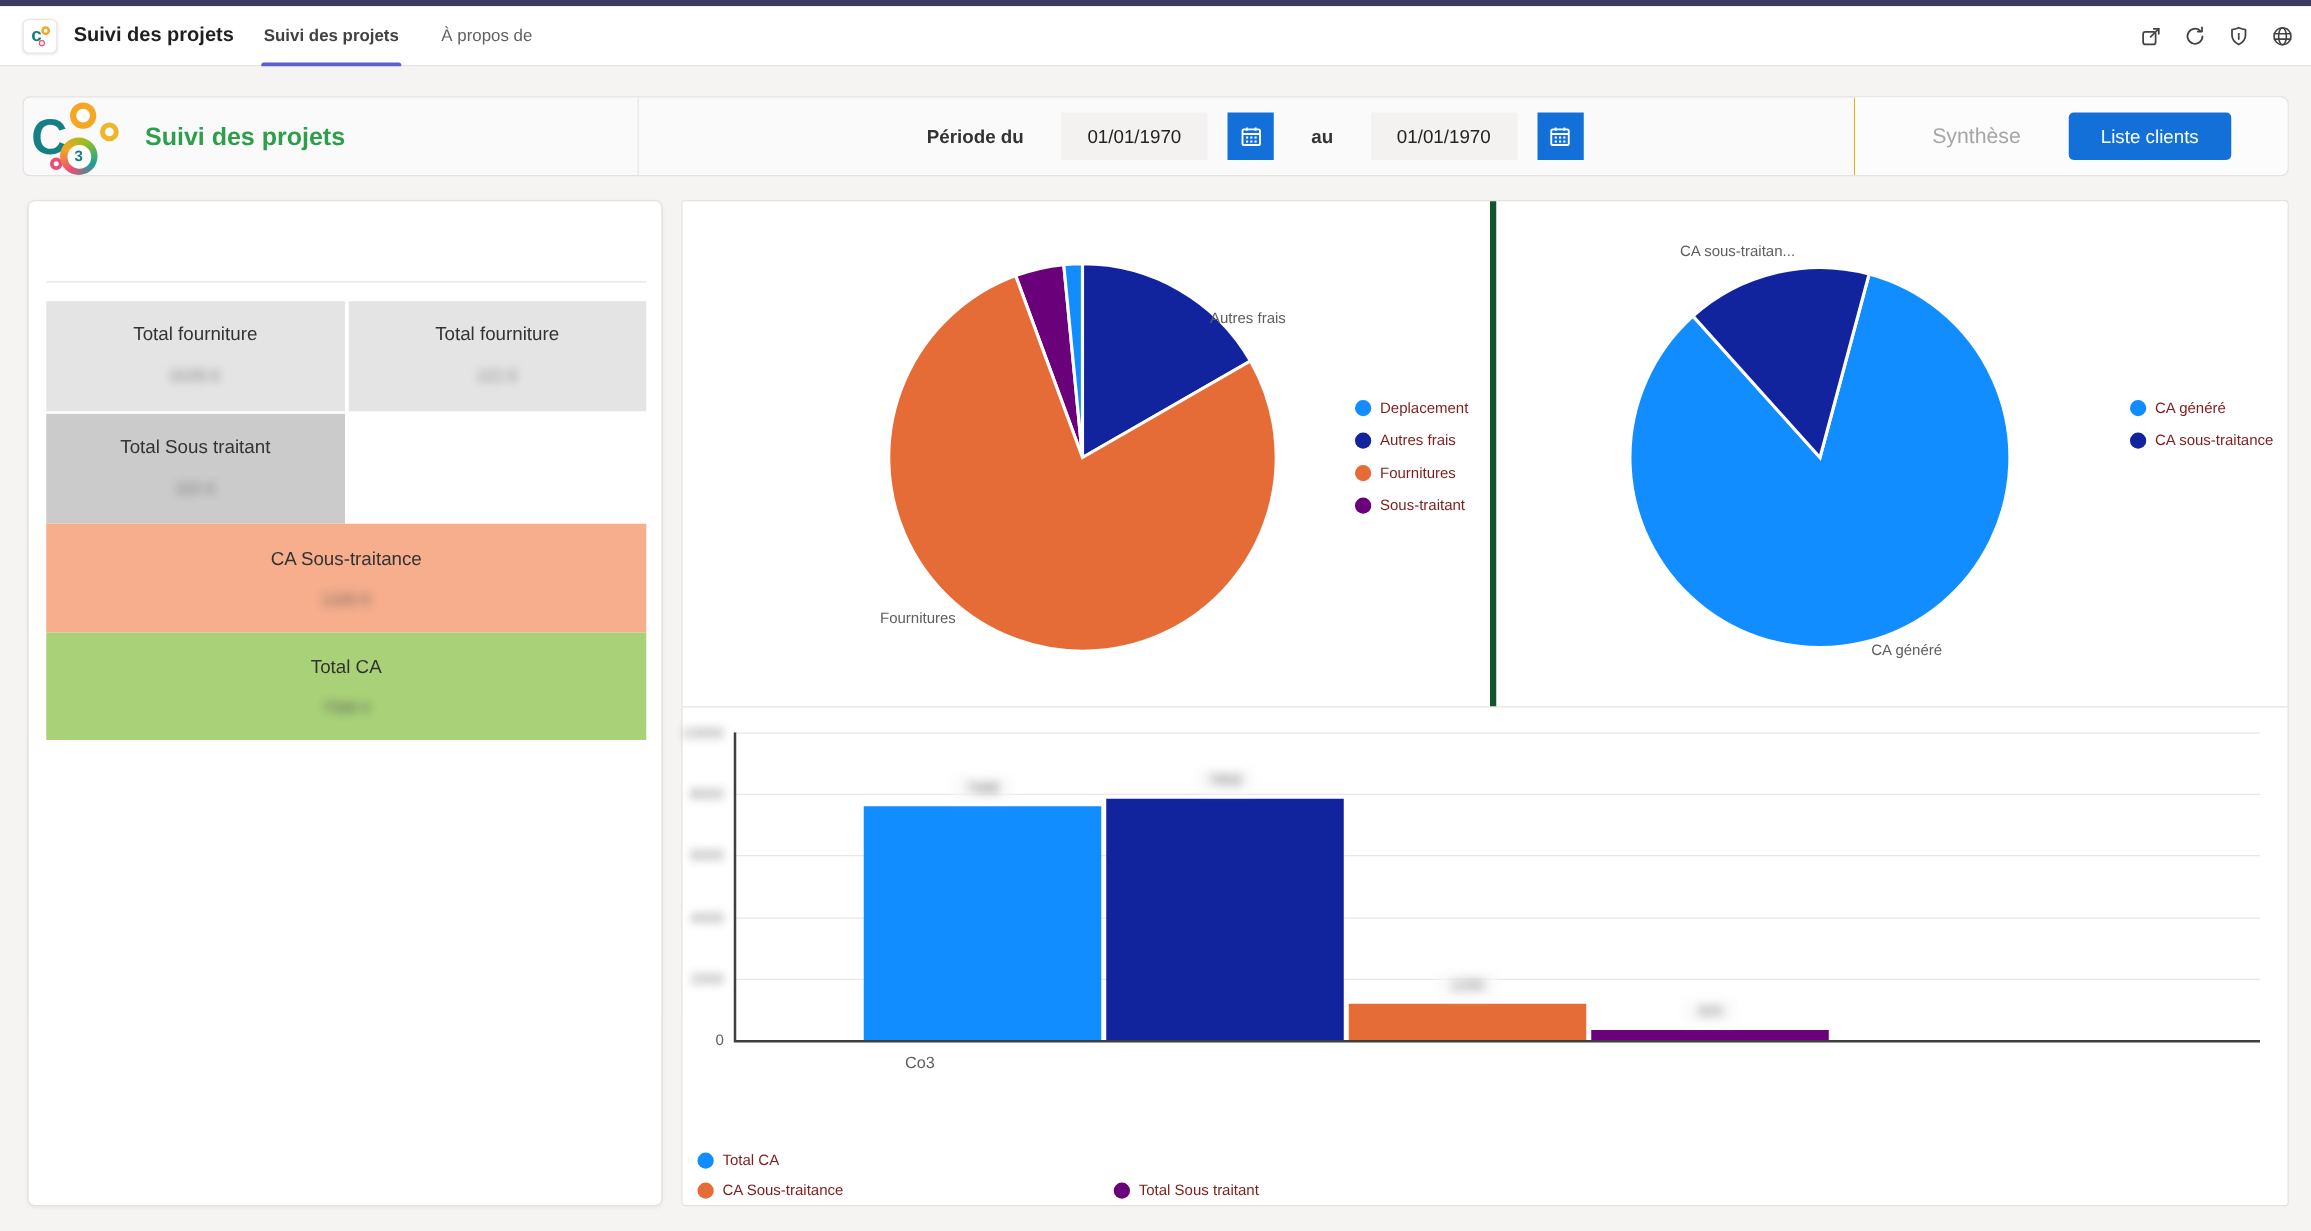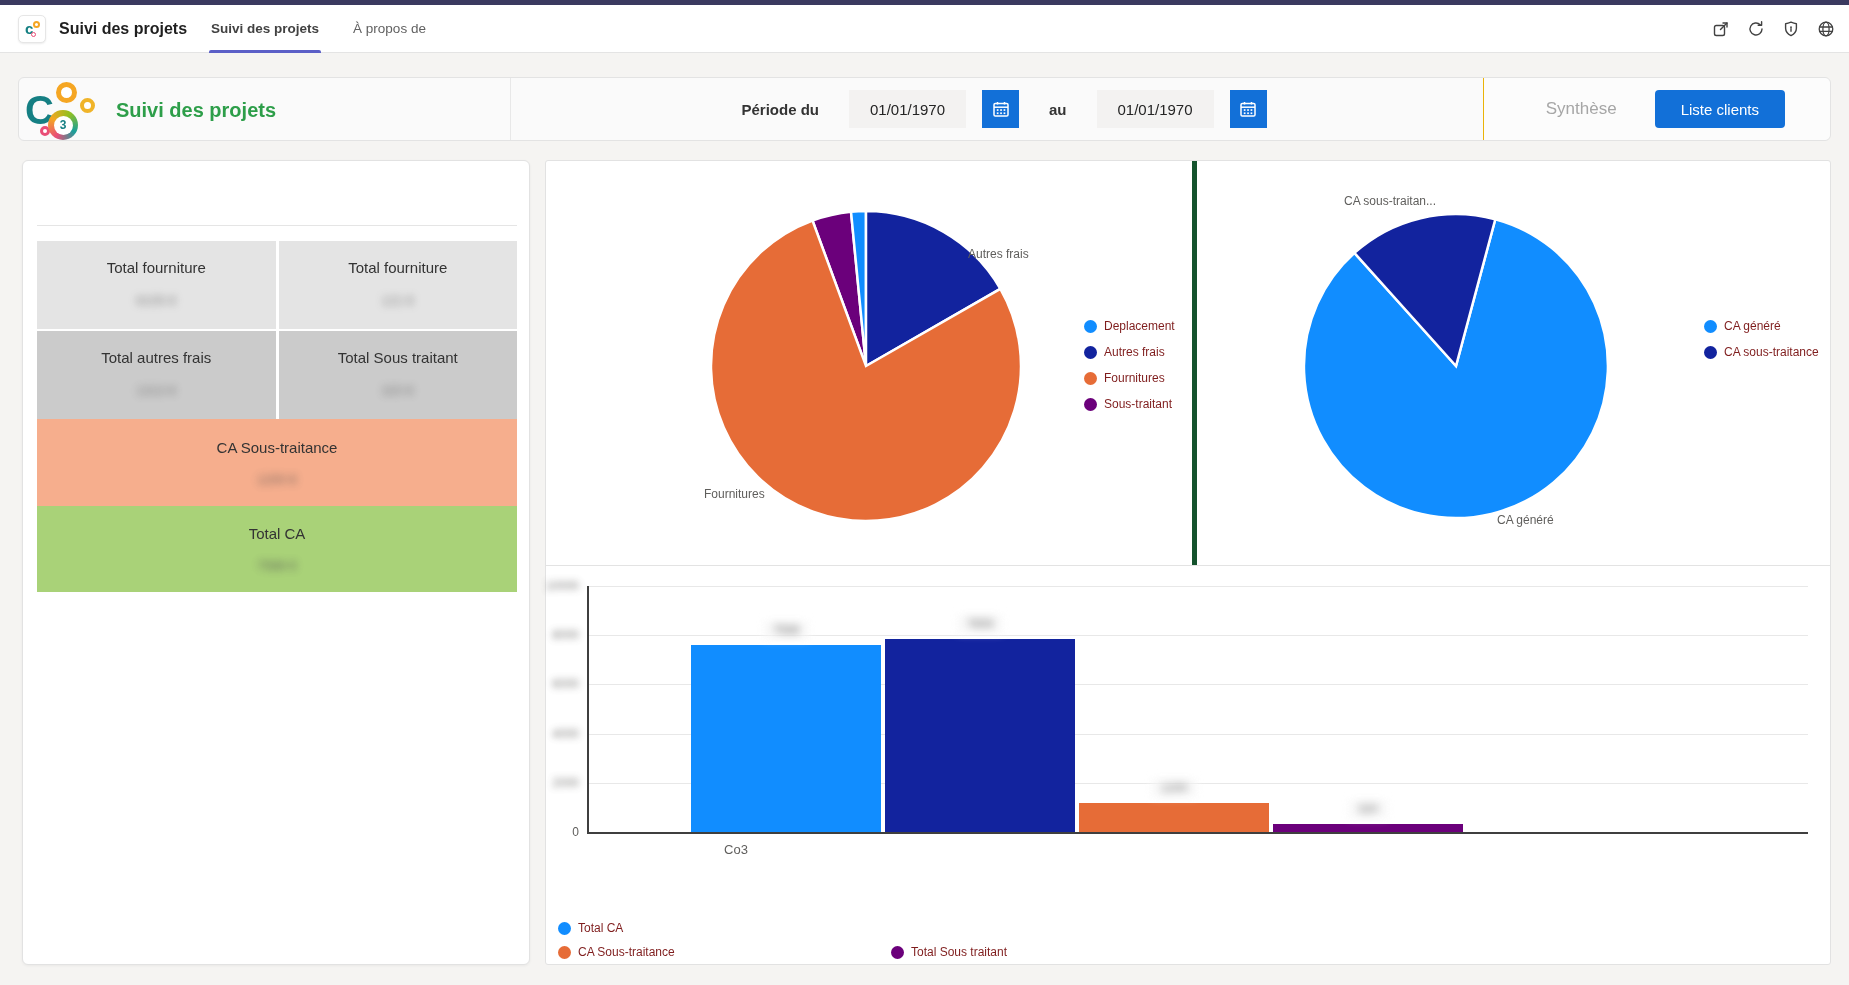--- a/index.html
+++ b/index.html
@@ -197,24 +197,20 @@
     <div class="s-grid" id="sGrid">
         <div class="s-cell g1">
        <div class="s-lab">Total fourniture</div>
        <div class="s-val blurval">6105 €</div>
      </div>
         <div class="s-cell g1">
        <div class="s-lab">Total fourniture</div>
        <div class="s-val blurval">121 €</div>
      </div>
         <div class="s-cell g2">
-       <div class="s-lab">Total autres frais</div>
-       <div class="s-val blurval">1313 €</div>
-     </div>
-        <div class="s-cell g2">
        <div class="s-lab">Total Sous traitant</div>
        <div class="s-val blurval">320 €</div>
      </div>
       </div>
     <div class="s-rows" id="sRows">
         <div class="s-row" style="height:87px;background:#F6AE8D">
        <div class="s-lab ">CA Sous-traitance</div>
        <div class="s-val blurval" style="color:#555">1200 €</div>
      </div>
         <div class="s-row" style="height:86px;background:#A9D278">

